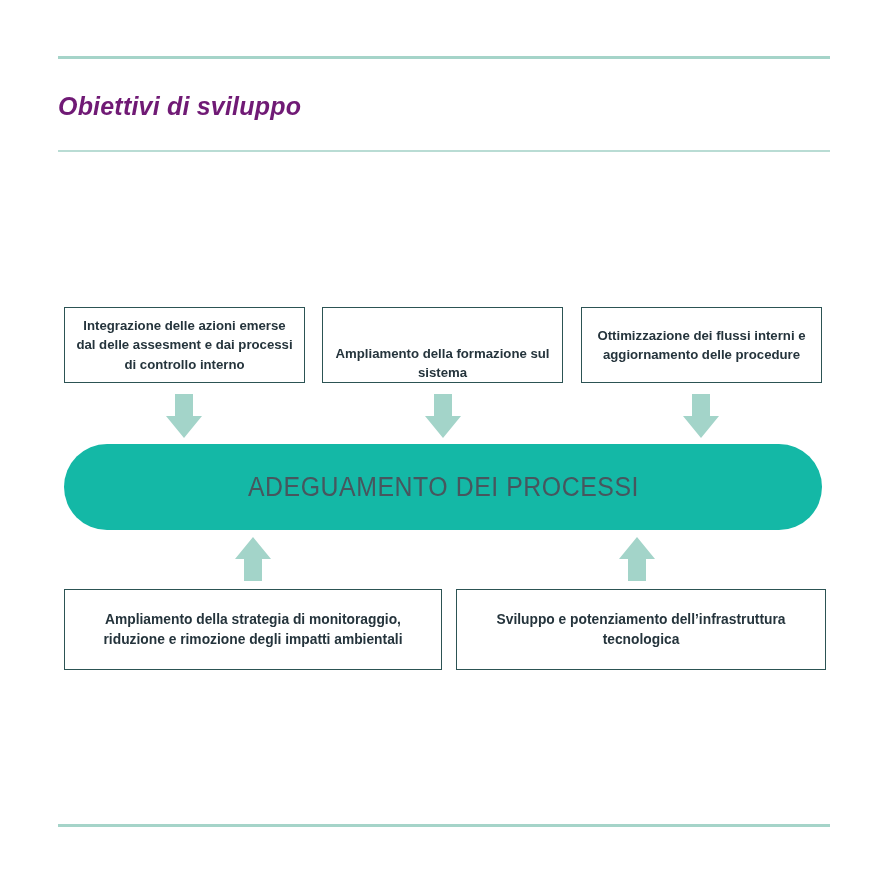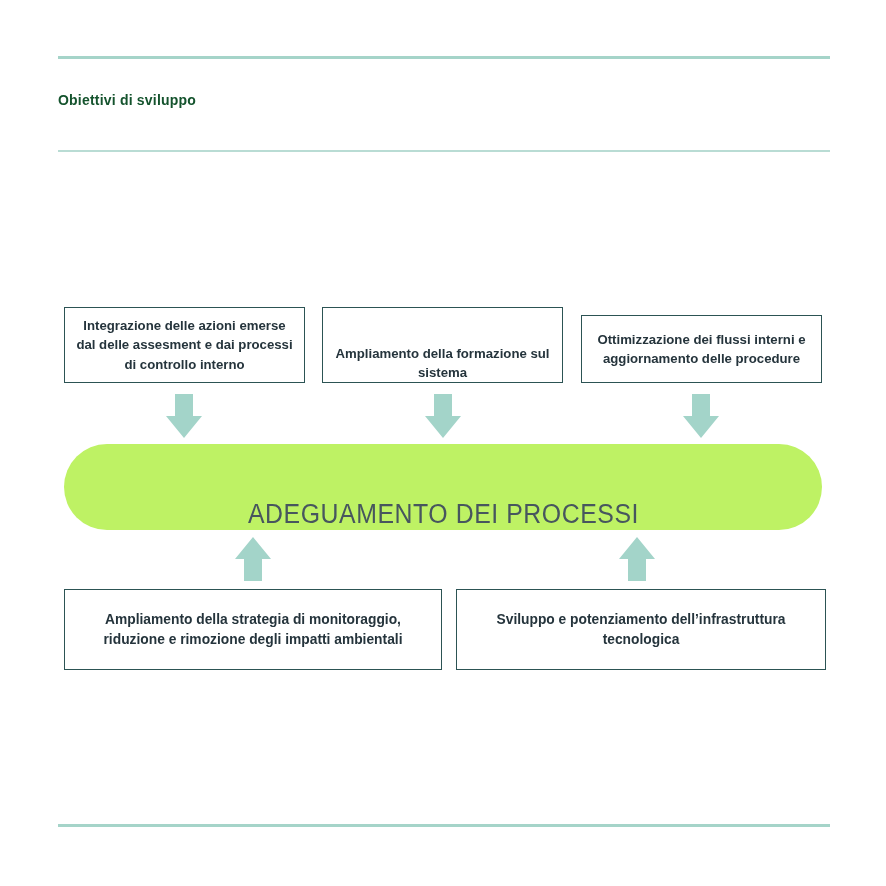--- a/index.html
+++ b/index.html
@@ -45,25 +45,26 @@
     width: 772px;
     height: 3px;
     background: #a5d4c9;
   }
 
   
   .page-title {
     position: absolute;
     left: 58px;
     top: 92px;
-    font-size: 14px;
+    font-size: 25px;
     font-weight: bold;
     letter-spacing: 0.2px;
-    color: #14532d;
+    color: #701a75;
     white-space: nowrap;
+    font-style: italic;
   }
 
   
   .node {
     position: absolute;
     box-sizing: border-box;
     border: 1.5px solid #2c5354;
     background: #ffffff;
     display: flex;
     align-items: center;
@@ -83,37 +84,37 @@
   }
   .node-bottom {
     font-size: 13.8px;
     font-weight: bold;
     justify-content: flex-end;
   }
 
   
   #box-top-1 { left: 64px;  top: 307px; width: 241px; height: 76px; }
   #box-top-2 { left: 322px; top: 307px; width: 241px; height: 76px; align-items: flex-end; }
-  #box-top-3 { left: 581px; top: 307px; width: 241px; height: 68px; margin-top: 8px; }
+  #box-top-3 { left: 581px; top: 307px; width: 241px; height: 76px; }
 
   
   #box-bottom-1 { left: 64px;  top: 589px; width: 378px; height: 81px; }
   #box-bottom-2 { left: 456px; top: 589px; width: 370px; height: 81px; }
 
   
   .capsule {
     position: absolute;
     left: 64px;
     top: 444px;
     width: 758px;
     height: 86px;
-    background: #bef264;
+    background: #14b8a6;
     border-radius: 43px;
     display: flex;
-    align-items: flex-end;
+    align-items: center;
     justify-content: center;
   }
   .capsule-label {
     font-size: 27px;
     font-weight: normal;
     letter-spacing: 0.6px;
     color: #47565e;
     transform: scaleX(0.92);
   }
 

